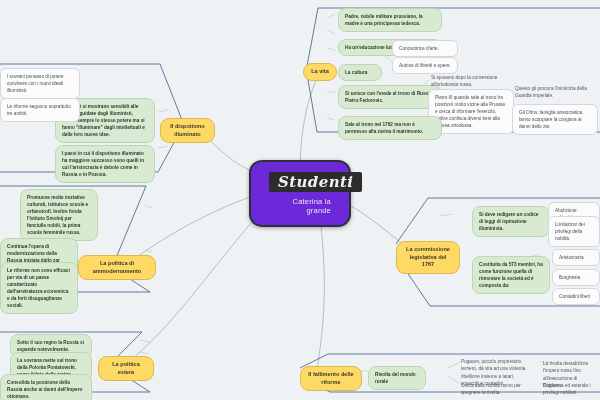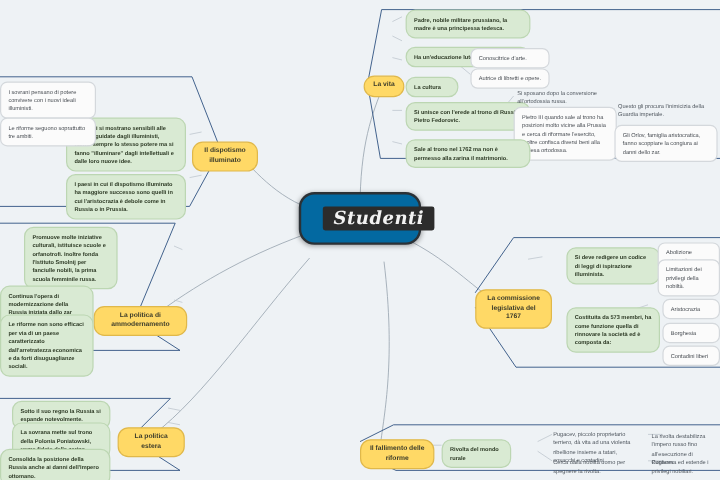--- a/index.html
+++ b/index.html
@@ -8,21 +8,21 @@
     background:#eef2f5;
     font-family:"Liberation Sans","DejaVu Sans",sans-serif;
   }
   #canvas{position:absolute;inset:0;}
   svg.links{position:absolute;left:0;top:0;width:600px;height:400px;pointer-events:none;}
 
   .node{position:absolute;box-sizing:border-box;}
 
   
   .central{
-    background:#0369a1;border:2px solid #2b3136;border-radius:13px;
+    background:#6d28d9;border:2px solid #2b3136;border-radius:13px;
     padding:10px 18px;text-align:right;
     box-shadow:0 1px 4px rgba(0,0,0,.35);
   }
   .central .title{
     color:#f2f2f2;font-family:"DejaVu Serif","Liberation Serif",serif;
     font-weight:bold;font-style:italic;font-size:15px;letter-spacing:.4px;
     background:#2c2c2c;padding:1px 9px;display:inline-block;border-radius:2px;
   }
   .central .subtitle{color:#e8e8e8;font-size:7.5px;margin-top:5px;letter-spacing:.2px;}
 
@@ -108,20 +108,21 @@
       <path d="M358,371 L368,371"></path>
       <path d="M448,368 L460,362"></path>
       <path d="M448,376 L460,384"></path>
       <path d="M540,362 L552,362"></path>
       <path d="M540,384 L552,384"></path>
     </g>
   </svg>
 
   <div class="node central" style="left:249px;top:160px;width:102px;">
     <div class="title">Studenti</div>
+    <div class="subtitle">Caterina la grande</div>
   </div>
 
   <div class="node yellow" style="left:303px;top:63px;width:34px;">La vita</div>
 
   <div class="node green" style="left:338px;top:8px;width:104px;">Padre, nobile militare prussiano, la madre è una principessa tedesca.</div>
 
   <div class="node green" style="left:338px;top:39px;width:104px;">Ha un'educazione luterana.</div>
 
   <div class="node green" style="left:338px;top:64px;width:44px;">La cultura</div>
 

